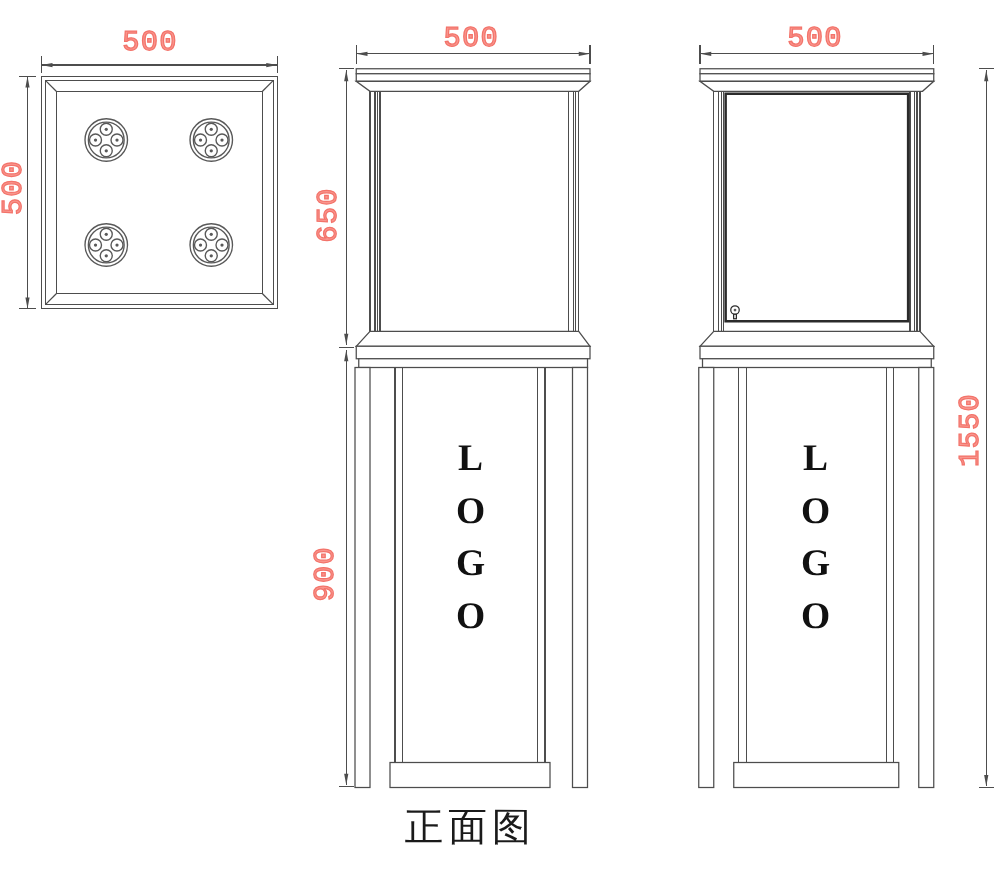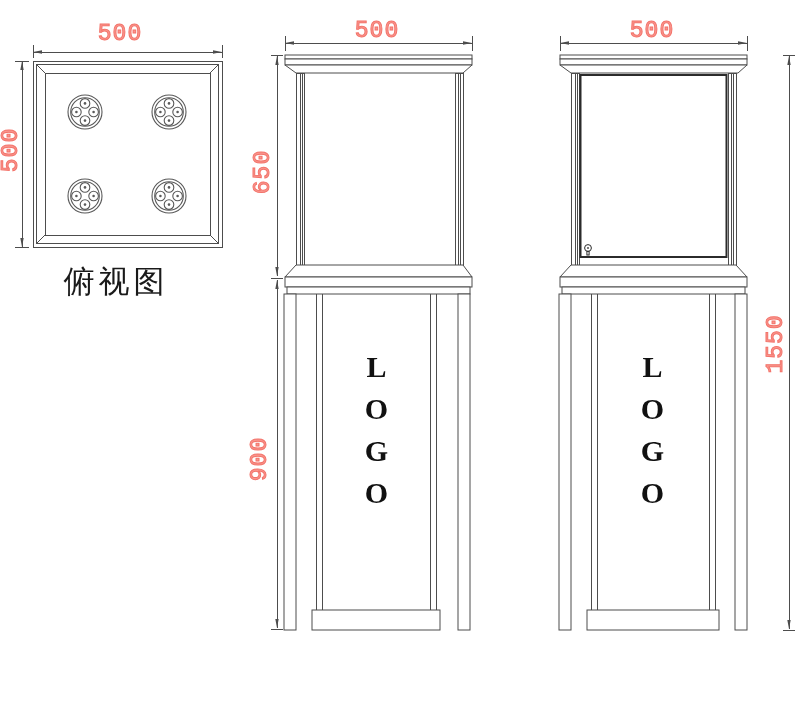--- a/index.html
+++ b/index.html
@@ -197,15 +197,15 @@
   <span class="dim-text" style="left:352px;top:19px;width:50px;height:24px;">500</span>
   <span class="dim-text rot" style="left:240px;top:160px;width:46px;height:24px;">650</span>
   <span class="dim-text rot" style="left:237px;top:447px;width:46px;height:24px;">900</span>
 
   <span class="dim-text" style="left:627px;top:19px;width:50px;height:24px;">500</span>
   <span class="dim-text rot" style="left:747px;top:332px;width:58px;height:24px;">1550</span>
 
   <div class="logo-vertical" style="left:354px;top:356px;width:44px;height:156px;">LOGO</div>
   <div class="logo-vertical" style="left:630px;top:356px;width:44px;height:156px;">LOGO</div>
 
-  <div class="view-label" style="left:57px;top:263px;width:118px;height:36px;">俯视图</div>
+  <div class="view-label" style="left:317px;top:643px;width:118px;height:36px;">正面图</div>
 
 </div>
 
 </body></html>

